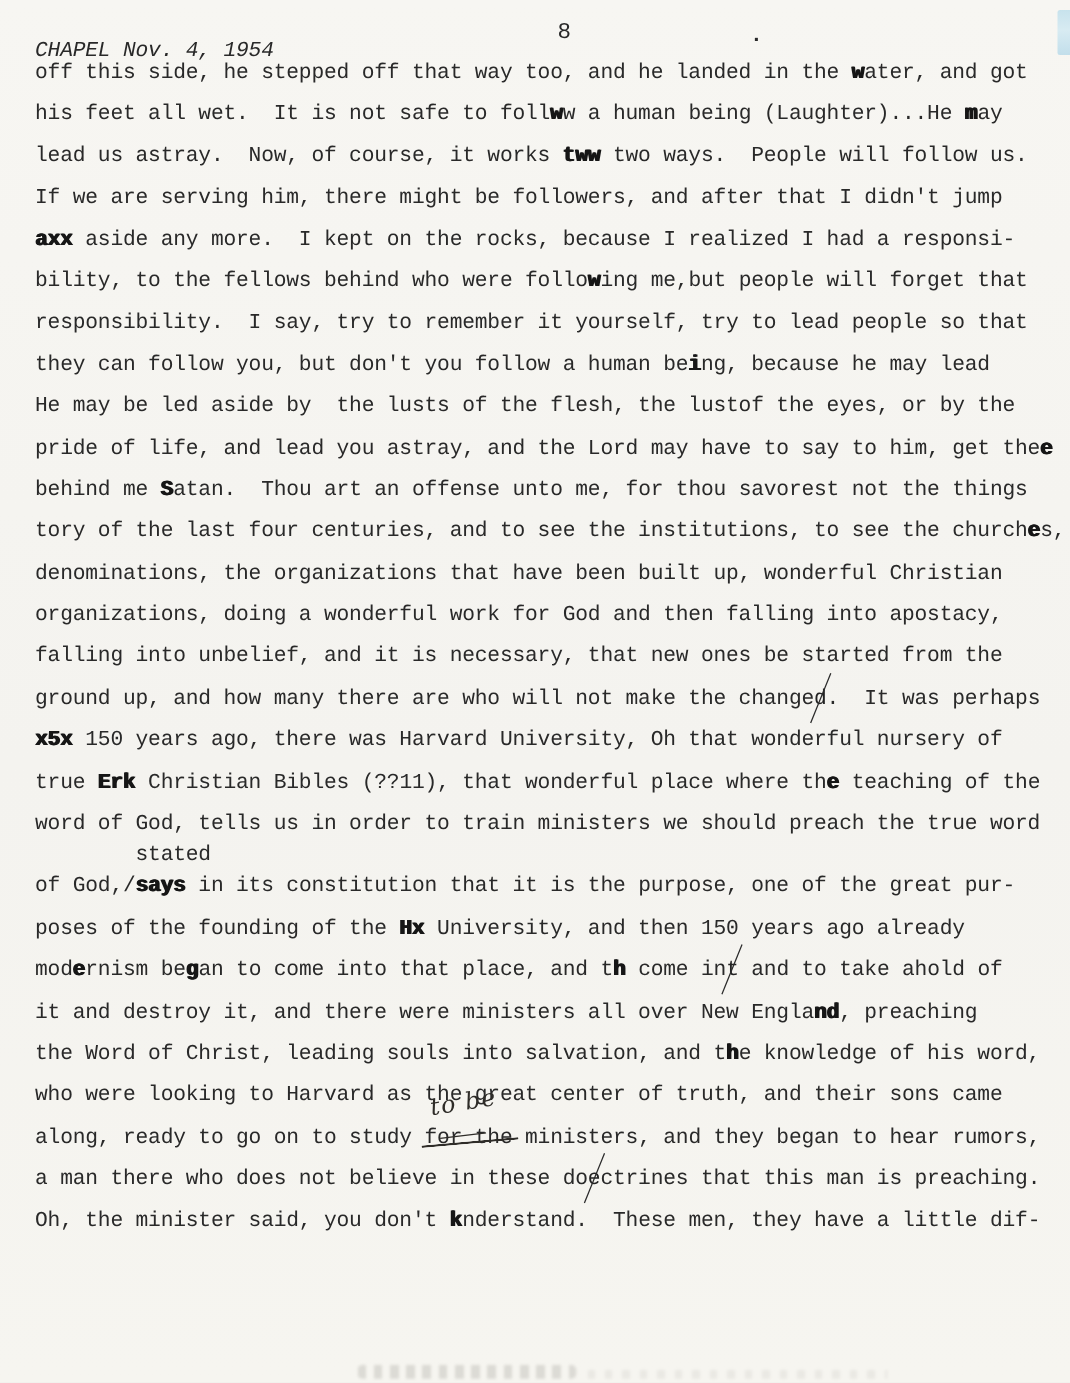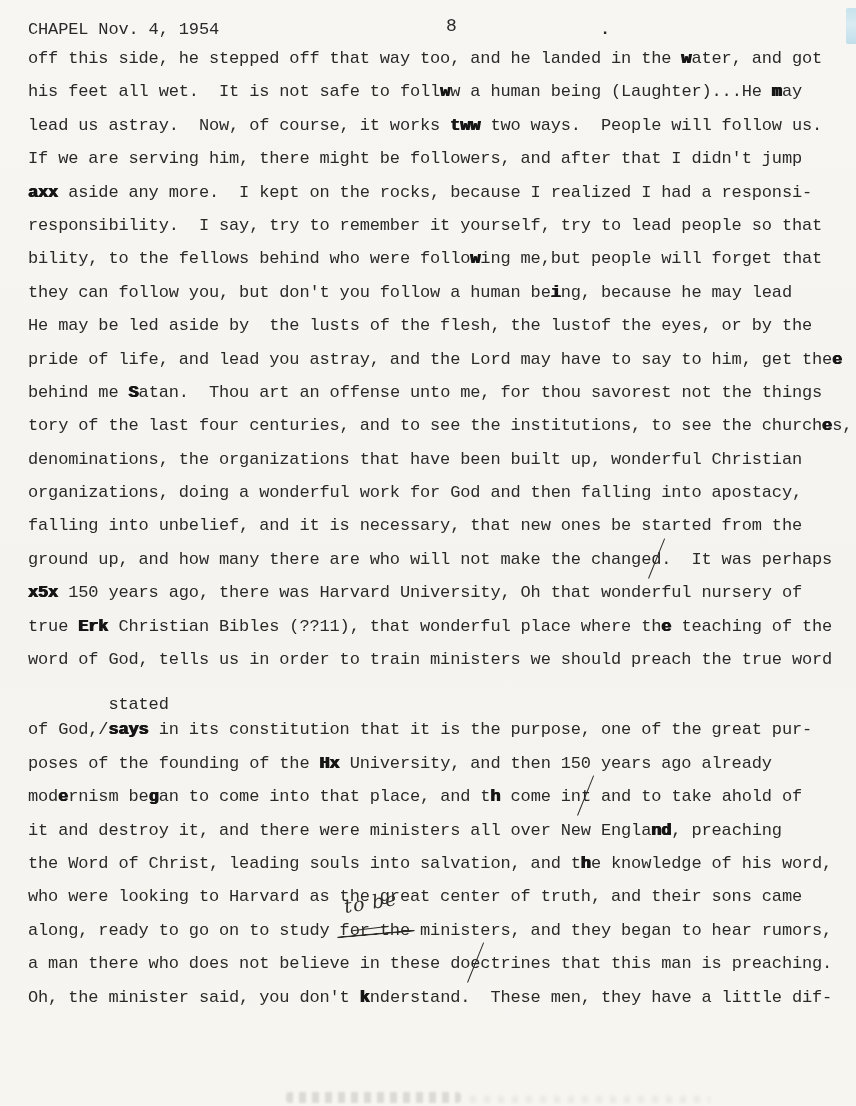--- a/index.html
+++ b/index.html
@@ -14,33 +14,33 @@
     background:#f6f5f1;
     background-image:linear-gradient(180deg,#f7f6f2 0%,#f4f3ef 55%,#f6f5f0 100%);
     overflow:hidden;
     color:#292929;
   }
   
   .hdr{
     position:absolute;top:20px;left:28px;right:14px;height:26px;
     font-size:17px;letter-spacing:-0.15px;white-space:pre;
   }
-  .hdr .title{position:absolute;left:0;top:0;}
+  .hdr .title{position:absolute;left:0;top:12px;font-style:italic;}
   .hdr .pagenum{position:absolute;left:418px;top:-4px;font-size:18px;}
   .hdr .stray{position:absolute;left:572px;top:0;font-weight:bold;}
   
   .body{
     position:absolute;top:42px;left:28px;right:6px;bottom:0;
     font-size:17px;letter-spacing:-0.15px;
   }
   .line{
     white-space:pre;
     height:33.4px;line-height:33.4px;
   }
-  .line.half{height:17px;line-height:17px;margin-top:20px;}
+  .line.half{height:17px;line-height:17px;}
   
   .ot{
     font-weight:bold;
     text-shadow:0.7px 0 0 currentColor,-0.5px 0 0 currentColor;
     color:#161616;
   }
   
   .sl{
     position:relative;display:inline-block;color:#222;
   }
@@ -91,22 +91,22 @@
     <span class="pagenum">8</span>
     <span class="stray">.</span>
   </div>
 
   <div class="body" id="typescript-body">
       <div class="line">off this side, he stepped off that way too, and he landed in the <span class="ot">w</span>ater, and got</div>
       <div class="line">his feet all wet.  It is not safe to foll<span class="ot">w</span>w a human being (Laughter)...He <span class="ot">m</span>ay</div>
       <div class="line">lead us astray.  Now, of course, it works <span class="ot">tww</span> two ways.  People will follow us.</div>
       <div class="line">If we are serving him, there might be followers, and after that I didn't jump</div>
       <div class="line"><span class="ot">axx</span> aside any more.  I kept on the rocks, because I realized I had a responsi-</div>
+      <div class="line">bility, to the fellows behind who were follo<span class="ot">w</span>ing me,but people will forget that</div>
       <div class="line">responsibility.  I say, try to remember it yourself, try to lead people so that</div>
-      <div class="line">bility, to the fellows behind who were follo<span class="ot">w</span>ing me,but people will forget that</div>
       <div class="line">they can follow you, but don't you follow a human be<span class="ot">i</span>ng, because he may lead</div>
       <div class="line">He may be led aside by  the lusts of the flesh, the lustof the eyes, or by the</div>
       <div class="line">pride of life, and lead you astray, and the Lord may have to say to him, get the<span class="ot">e</span></div>
       <div class="line">behind me <span class="ot">S</span>atan.  Thou art an offense unto me, for thou savorest not the things</div>
       <div class="line">tory of the last four centuries, and to see the institutions, to see the church<span class="ot">e</span>s,</div>
       <div class="line">denominations, the organizations that have been built up, wonderful Christian</div>
       <div class="line">organizations, doing a wonderful work for God and then falling into apostacy,</div>
       <div class="line">falling into unbelief, and it is necessary, that new ones be started from the</div>
       <div class="line">ground up, and how many there are who will not make the change<span class="sl">d</span>.  It was perhaps</div>
       <div class="line"><span class="ot">x5x</span> 150 years ago, there was Harvard University, Oh that wonderful nursery of</div>

